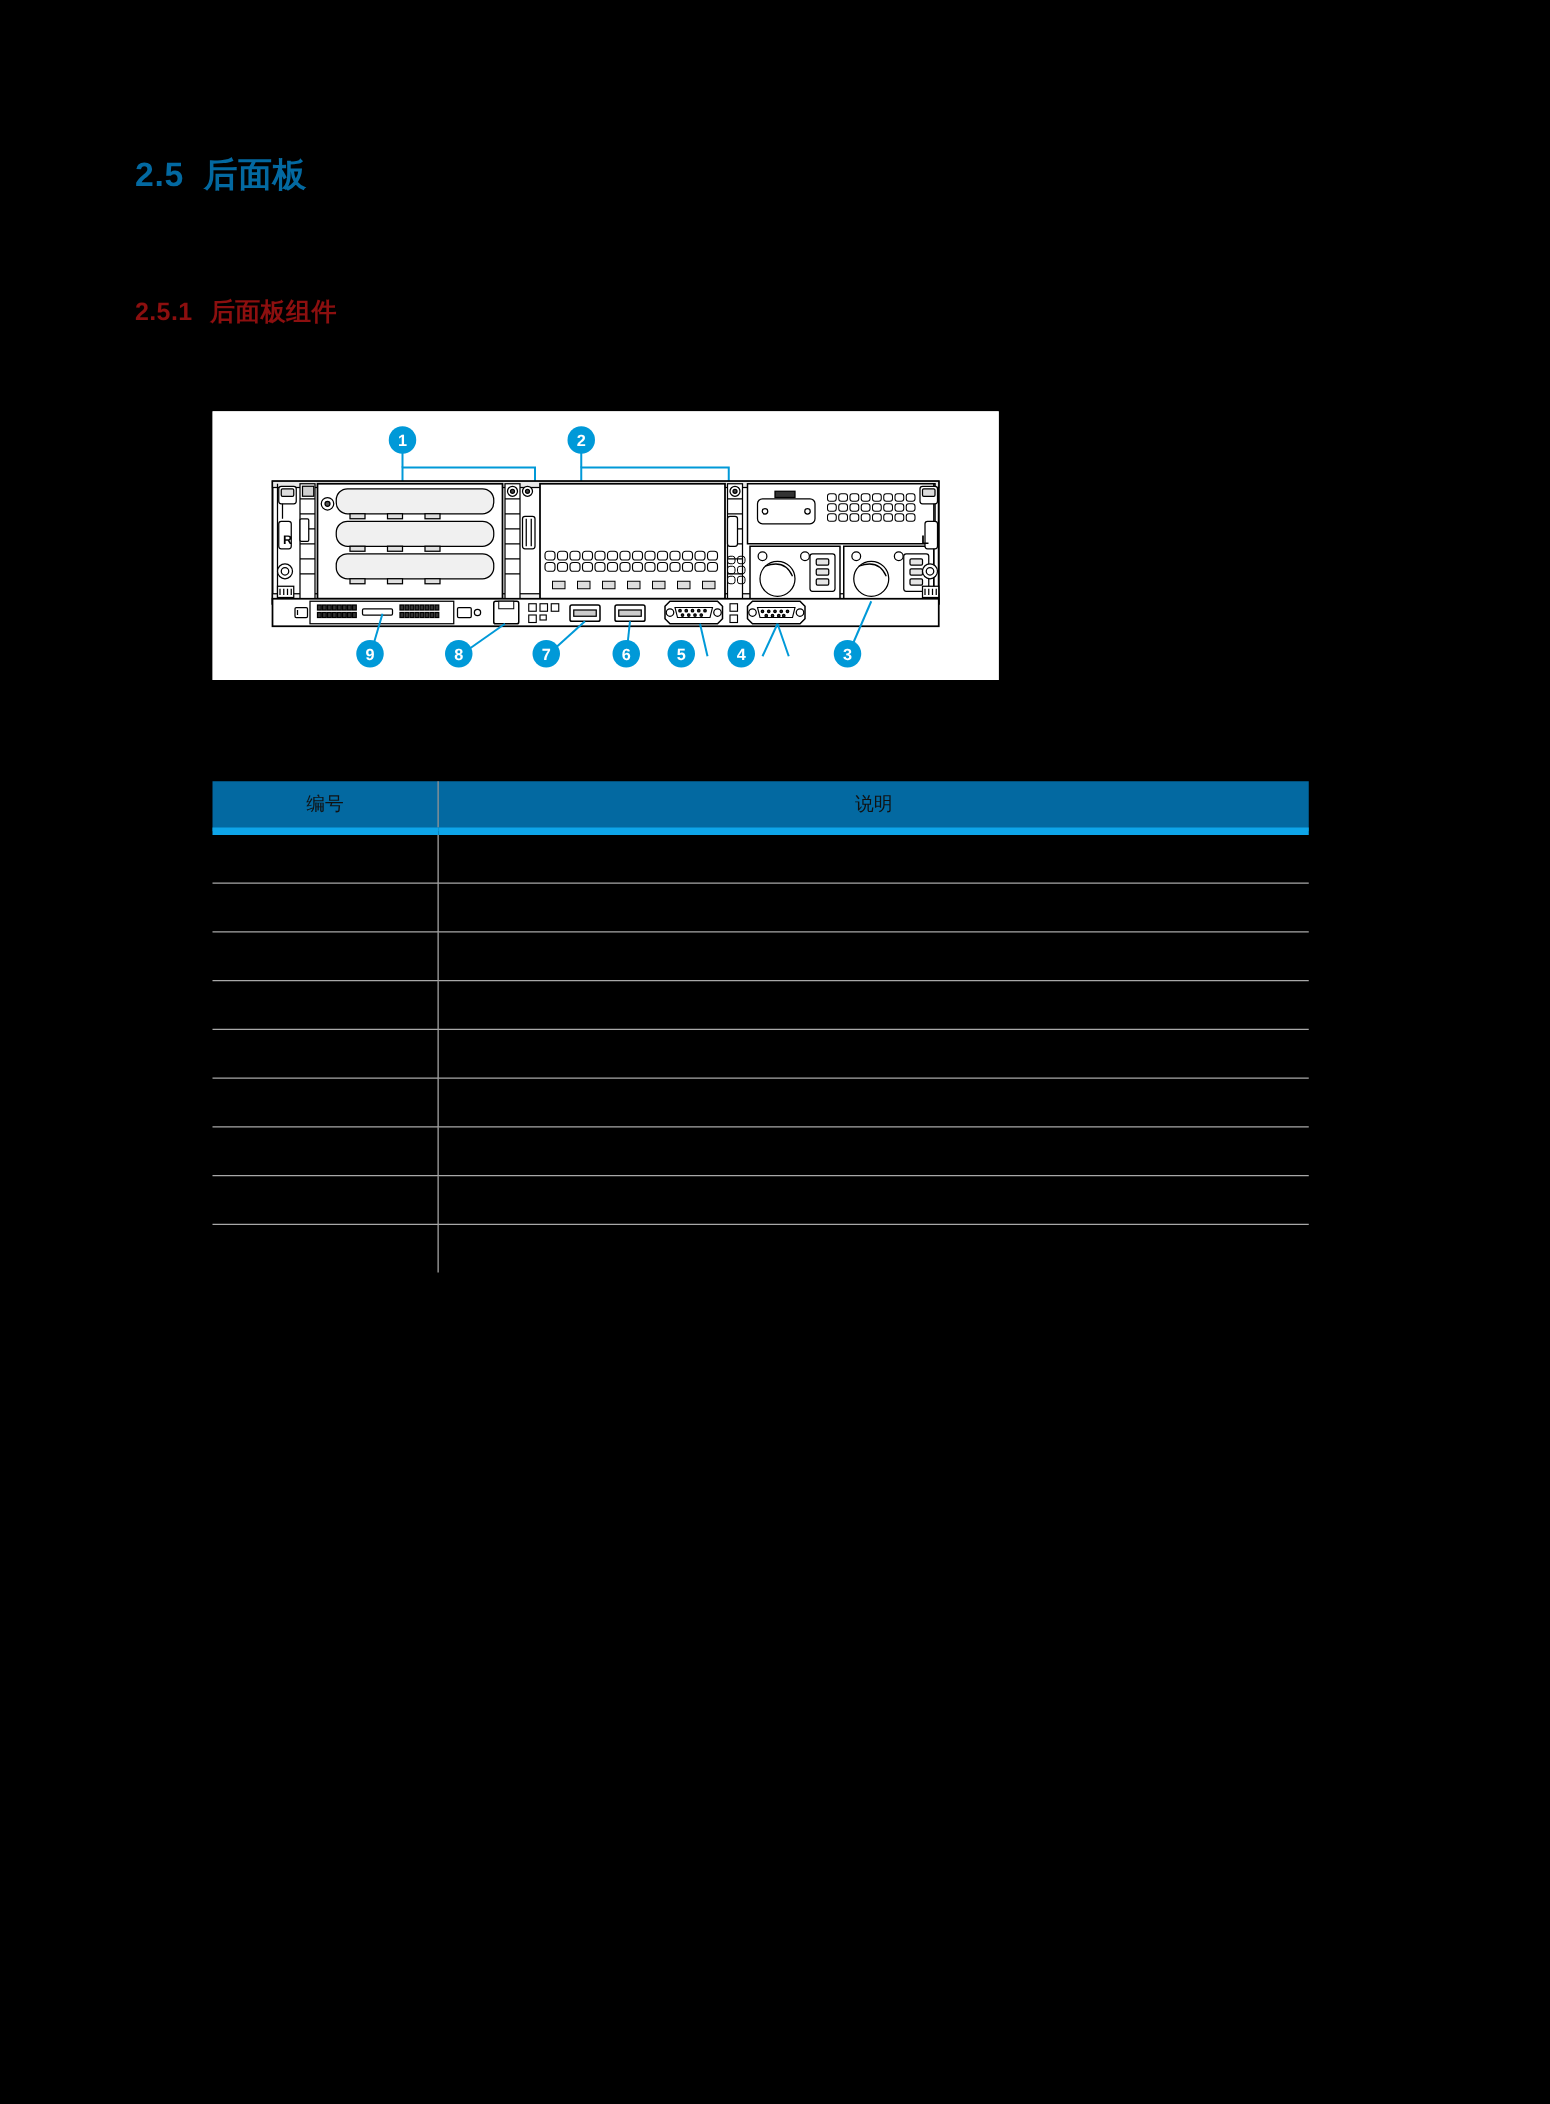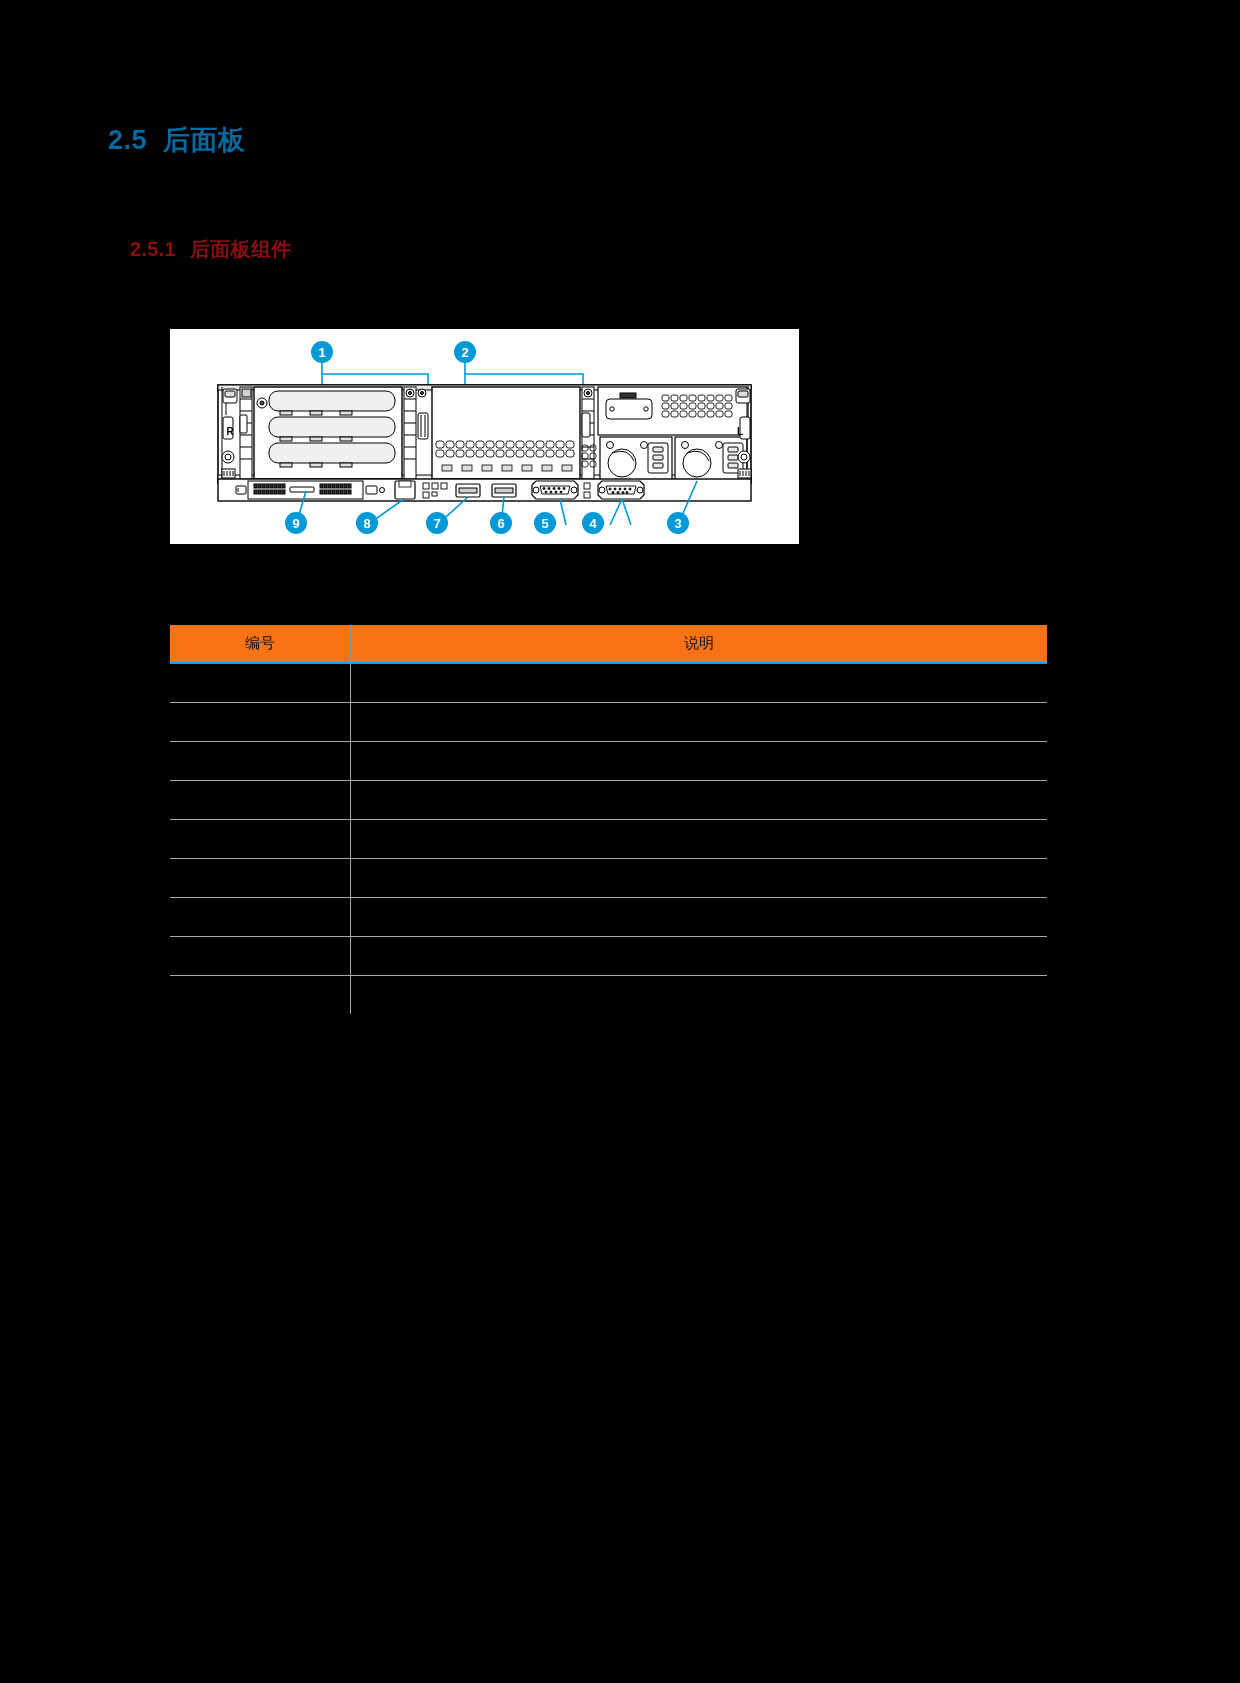--- a/index.html
+++ b/index.html
@@ -37,21 +37,21 @@
   .h3 {
     position: absolute;
     left: 108px;
     top: 236px;
     font-size: 20px;
     font-weight: bold;
     color: #8c0f0f;
     letter-spacing: 0.3px;
     white-space: nowrap;
   }
-  .h3 .num { margin-right: 14px; margin-left: 22px; }
+  .h3 .num { margin-right: 14px; }
 
   
   .figure {
     position: absolute;
     left: 170px;
     top: 329px;
     width: 629px;
     height: 215px;
     background: #ffffff;
   }
@@ -65,27 +65,27 @@
     width: 877px;
     border-collapse: collapse;
     table-layout: fixed;
   }
   .tbl th, .tbl td {
     padding: 0;
     margin: 0;
     vertical-align: middle;
   }
   .tbl thead th {
-    background: #f97316;
+    background: #0369a1;
     color: #111111;
     font-size: 15px;
     font-weight: normal;
     height: 37px;
     text-align: center;
-    border-bottom: 2px solid #0ea5e9;
+    border-bottom: 6px solid #0ea5e9;
   }
   .tbl thead th.c1 {
     width: 180px;
     border-right: 1px solid #9a9a9a;
   }
   .tbl tbody td {
     background: #000000;
     height: 38px;
     border-bottom: 1px solid #a8a8a8;
     font-size: 14px;

